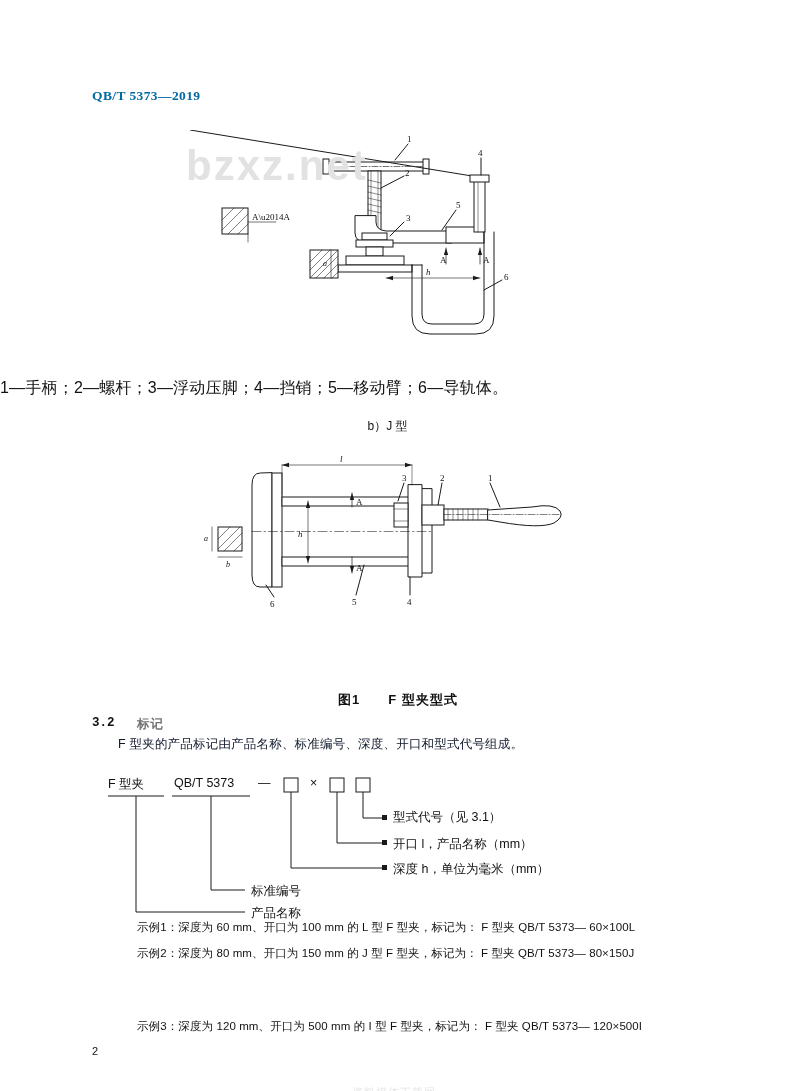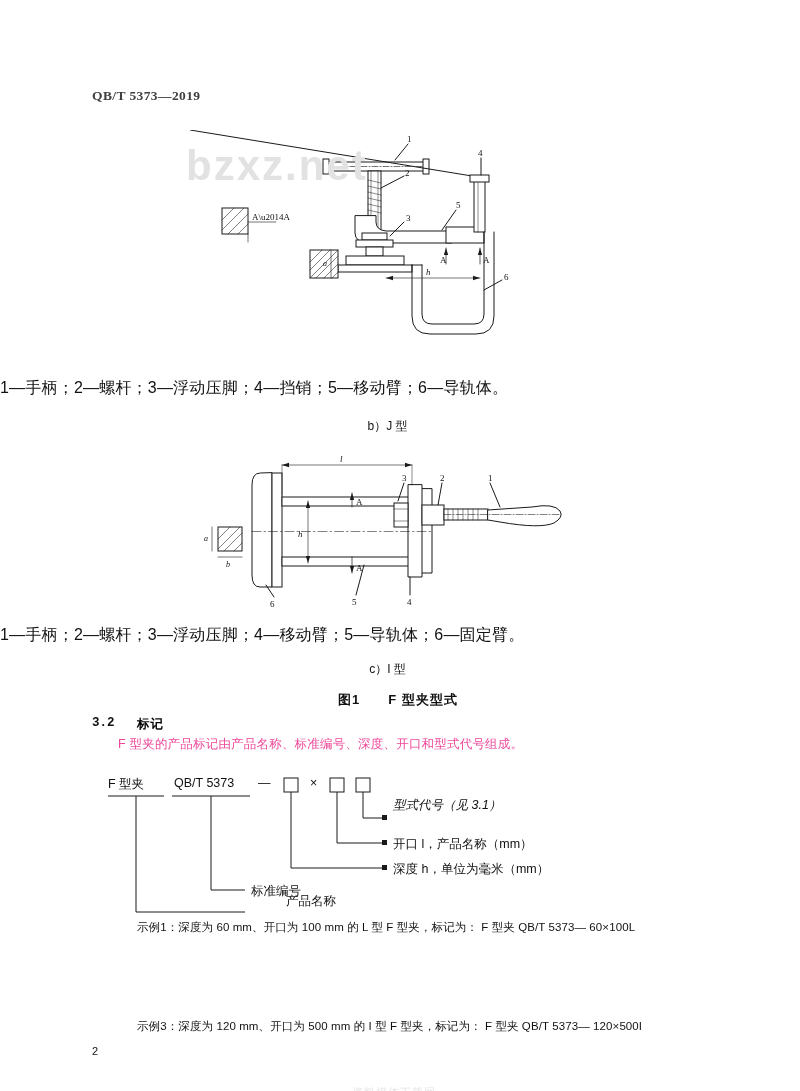--- a/index.html
+++ b/index.html
@@ -22,21 +22,21 @@
   }
   
   .std-header {
     position: absolute;
     left: 92px;
     top: 88px;
     font-family: "Liberation Serif", serif;
     font-size: 13.5px;
     font-weight: bold;
     letter-spacing: 0.4px;
-    color: #404040;
+    color: #0369a1;
   }
   
   .watermark {
     position: absolute;
     left: 186px;
     top: 142px;
     font-family: "Liberation Sans", sans-serif;
     font-size: 42px;
     font-weight: bold;
     color: #e2e2e2;
@@ -103,29 +103,29 @@
     font-family: Liberation Mono, monospace;
     font-weight: bold;
     color: #111;
   }
   .clause-title {
     position: absolute;
     left: 137px;
     font-size: 12.5px;
     font-family: "Liberation Sans", sans-serif;
     font-weight: bold;
-    color: #000000;
+    color: #737373;
     letter-spacing: 1px;
   }
   .body-par {
     position: absolute;
     left: 118px;
     font-size: 12.5px;
     font-family: "Liberation Sans", sans-serif;
-    color: #ec4899;
+    color: #0f172a;
     letter-spacing: 0.2px;
   }
   .example-line {
     position: absolute;
     left: 137px;
     font-size: 11.5px;
     font-family: "Liberation Sans", sans-serif;
     color: #111;
     letter-spacing: 0.1px;
     white-space: nowrap;
@@ -346,22 +346,20 @@
         <text x="180" y="17" font-style="italic">l</text>
         <text x="138" y="92" font-style="italic">h</text>
         <text x="44" y="96" font-style="italic" font-size="8">a</text>
         <text x="66" y="122" font-style="italic" font-size="8">b</text>
         <text x="196" y="60" font-size="9">A</text>
         <text x="196" y="126" font-size="9">A</text>
       </g>
     </svg>
   </div>
 
-  <div class="caption-keys" style="top:625px;">1—手柄；2—螺杆；3—浮动压脚；4—移动臂；5—导轨体；6—固定臂。</div>
-  <div class="caption-sub" style="top:661px;">c）I 型</div>
   <div class="fig-title" style="top:691px;">图1　　F 型夹型式</div>
 
   <div class="clause-num" style="top:716px;">3.2</div>
   <div class="clause-title" style="top:716px;">标记</div>
   <div class="body-par" style="top:736px;">F 型夹的产品标记由产品名称、标准编号、深度、开口和型式代号组成。</div>
 
   <div class="desig-wrap">
     <svg width="800" height="150" viewBox="0 0 800 150">
       <g stroke="#1a1a1a" stroke-width="1" fill="none">
 
@@ -393,24 +391,25 @@
         <rect x="382" y="95" width="5" height="5" fill="#1a1a1a" stroke="none"></rect>
       </g>
     </svg>
 
     
     <div class="desig-label" style="left:108px; top:6px;text-align:right;">F 型夹</div>
     <div class="desig-label" style="left:174px; top:6px;">QB/T 5373</div>
     <div class="desig-label" style="left:258px; top:6px;">—</div>
     <div class="desig-label" style="left:310px; top:6px;">×</div>
 
-    <div class="desig-label" style="left:393px; top:27px;font-style:italic;">型式代号（见 3.1）</div>
+    <div class="desig-label" style="left:393px; top:39px;">型式代号（见 3.1）</div>
     <div class="desig-label" style="left:393px; top:66px;">开口 l，产品名称（mm）</div>
     <div class="desig-label" style="left:393px; top:91px;">深度 h，单位为毫米（mm）</div>
     <div class="desig-label" style="left:251px; top:113px;">标准编号</div>
-    <div class="desig-label" style="left:251px; top:123px;margin-left:35px;">产品名称</div>
+    <div class="desig-label" style="left:251px; top:135px;">产品名称</div>
   </div>
 
   <div class="example-line" style="top:920px;">示例1：深度为 60 mm、开口为 100 mm 的 L 型 F 型夹，标记为：  F 型夹 QB/T 5373—  60×100L</div>
+  <div class="example-line" style="top:946px;">示例2：深度为 80 mm、开口为 150 mm 的 J 型 F 型夹，标记为：  F 型夹 QB/T 5373—  80×150J</div>
   <div class="example-line" style="top:972px;margin-top:47px;">示例3：深度为 120 mm、开口为 500 mm 的 I 型 F 型夹，标记为：  F 型夹 QB/T 5373—  120×500I</div>
 
   <div class="page-num">2</div>
 </div>
 
 </body></html>

